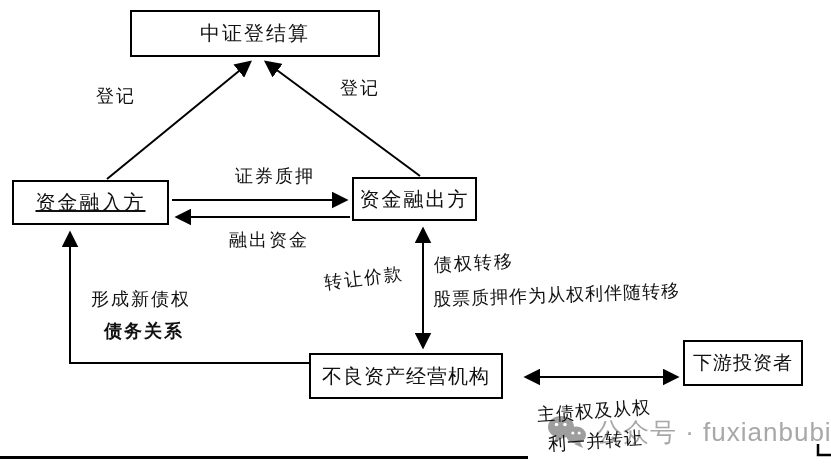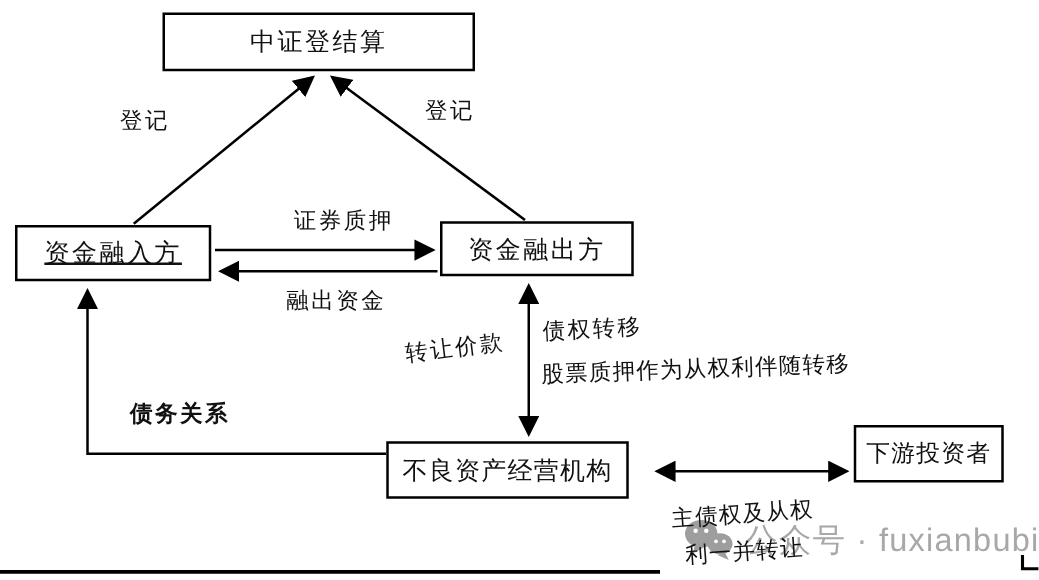--- a/index.html
+++ b/index.html
@@ -30,21 +30,21 @@
     display: flex;
     align-items: center;
     justify-content: center;
     font-size: 20px;
     letter-spacing: 2px;
     box-sizing: border-box;
     z-index: 3;
   }
   .node-csdc       { left: 130px; top: 10px;  width: 250px; height: 47px; }
   .node-fund-in    { left: 12px;  top: 180px; width: 157px; height: 45px; text-decoration: underline; }
-  .node-fund-out   { left: 352px; top: 177px; width: 155px; height: 44px; }
+  .node-fund-out   { left: 352px; top: 177px; width: 125px; height: 44px; }
   .node-npa        { left: 309px; top: 353px; width: 194px; height: 46px; letter-spacing: 1px; }
   .node-downstream { left: 683px; top: 340px; width: 120px; height: 46px; font-size: 19px; letter-spacing: 1px; }
   .lbl {
     position: absolute;
     font-size: 18px;
     letter-spacing: 2px;
     white-space: nowrap;
     z-index: 3;
   }
   .lbl-register-left  { left: 96px;  top: 84px; }
@@ -124,17 +124,18 @@
   <div class="node node-npa">不良资产经营机构</div>
   <div class="node node-downstream">下游投资者</div>
 
   <div class="lbl lbl-register-left">登记</div>
   <div class="lbl lbl-register-right">登记</div>
   <div class="lbl lbl-securities-pledge">证券质押</div>
   <div class="lbl lbl-lend-funds">融出资金</div>
   <div class="lbl lbl-transfer-price">转让价款</div>
   <div class="lbl lbl-debt-transfer">债权转移</div>
   <div class="lbl lbl-stock-pledge">股票质押作为从权利伴随转移</div>
+  <div class="lbl lbl-new-debt-1">形成新债权</div>
   <div class="lbl lbl-new-debt-2">债务关系</div>
   <div class="lbl lbl-rights-1">主债权及从权</div>
   <div class="lbl lbl-rights-2">利一并转让</div>
 
 </div>
 
 </body></html>

